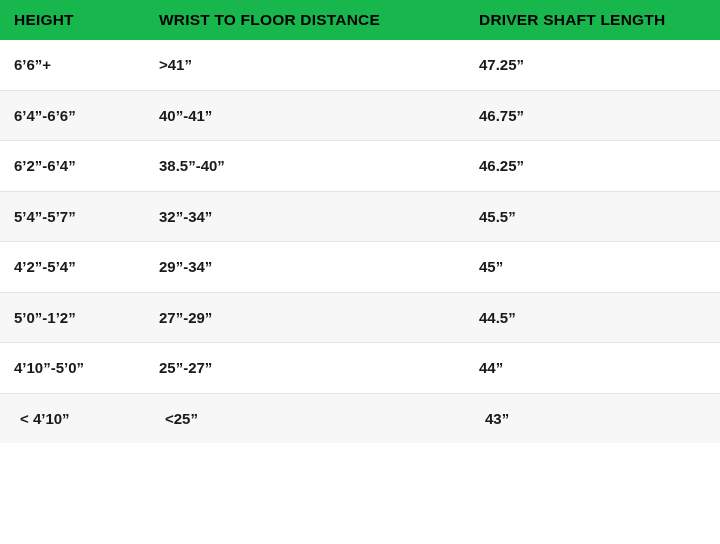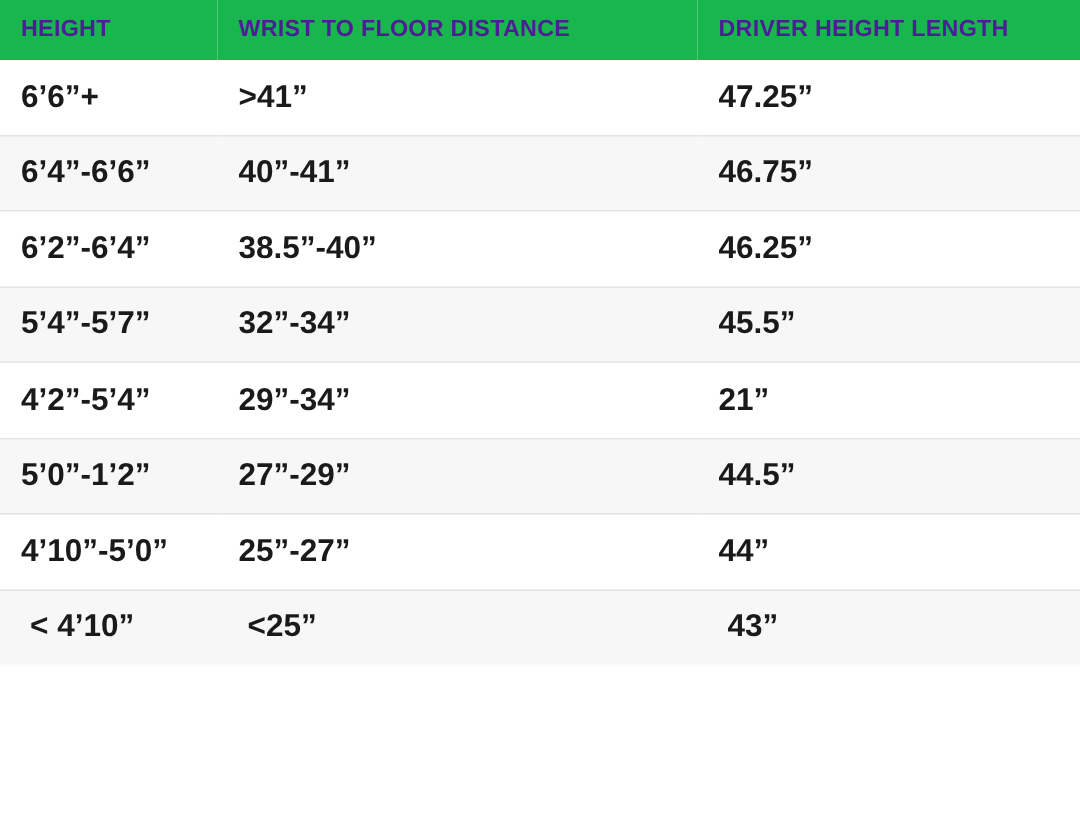--- a/index.html
+++ b/index.html
@@ -17,33 +17,33 @@
     width: 720px;
     border-collapse: collapse;
     table-layout: fixed;
   }
   .sizing-table col.c1 { width: 145px; }
   .sizing-table col.c2 { width: 320px; }
   .sizing-table col.c3 { width: 255px; }
 
   .sizing-table thead th {
     background: #17b74e;
-    color: #4c1d95;
+    color: #000000;
     text-align: left;
     font-size: 15.5px;
     font-weight: bold;
     letter-spacing: 0.2px;
     padding: 11px 0 11px 14px;
     height: 18px;
     vertical-align: middle;
     border: none;
   }
 
   .sizing-table tbody td {
-    font-size: 21px;
+    font-size: 15px;
     font-weight: bold;
     color: #1a1a1a;
     padding: 0 0 0 14px;
     height: 49.5px;
     vertical-align: middle;
     border-bottom: 1px solid #e4e4e4;
     background: #ffffff;
   }
   .sizing-table tbody tr:nth-child(even) td {
     background: #f7f7f7;
@@ -59,21 +59,21 @@
 <table class="sizing-table">
   <colgroup>
     <col class="c1">
     <col class="c2">
     <col class="c3">
   </colgroup>
   <thead>
     <tr>
       <th>HEIGHT</th>
       <th>WRIST TO FLOOR DISTANCE</th>
-      <th>DRIVER HEIGHT LENGTH</th>
+      <th>DRIVER SHAFT LENGTH</th>
     </tr>
   </thead>
   <tbody>
     <tr>
       <td>6’6”+</td>
       <td>&gt;41”</td>
       <td>47.25”</td>
     </tr>
     <tr>
       <td>6’4”-6’6”</td>
@@ -86,21 +86,21 @@
       <td>46.25”</td>
     </tr>
     <tr>
       <td>5’4”-5’7”</td>
       <td>32”-34”</td>
       <td>45.5”</td>
     </tr>
     <tr>
       <td>4’2”-5’4”</td>
       <td>29”-34”</td>
-      <td>21”</td>
+      <td>45”</td>
     </tr>
     <tr>
       <td>5’0”-1’2”</td>
       <td>27”-29”</td>
       <td>44.5”</td>
     </tr>
     <tr>
       <td>4’10”-5’0”</td>
       <td>25”-27”</td>
       <td>44”</td>

